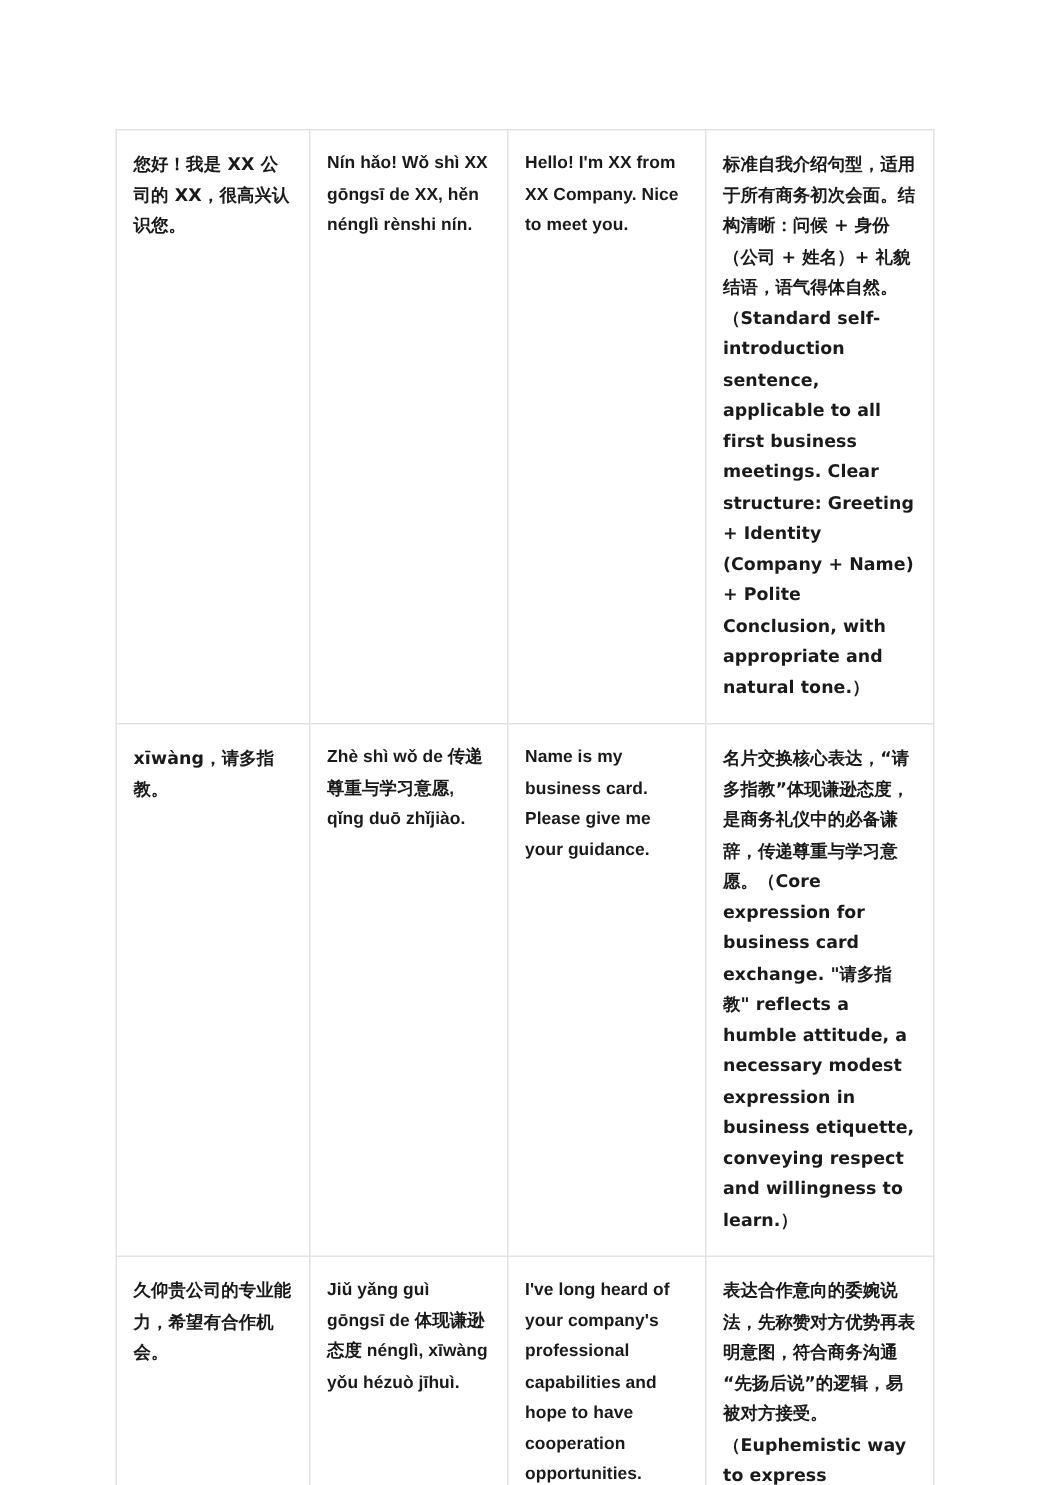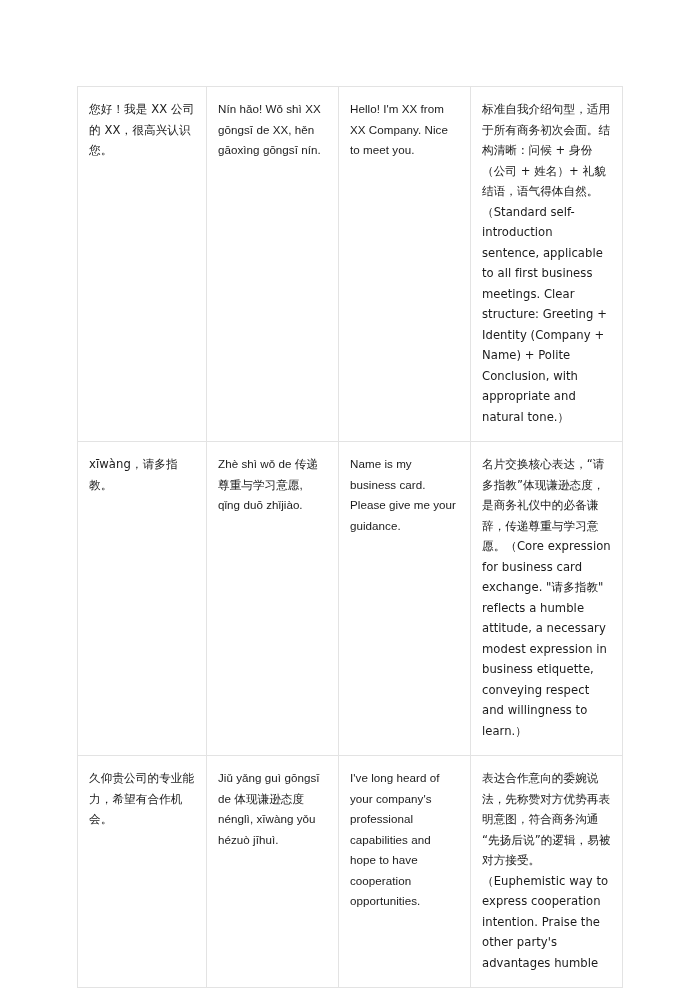--- a/index.html
+++ b/index.html
@@ -17,20 +17,21 @@
     position: relative;
   }
 
   .page {
     position: absolute;
     left: 0;
     top: 0;
     width: 689px;
     height: 990px;
     background: #ffffff;
+    font-weight: bold;
   }
 
   .phrase-table {
     position: absolute;
     left: 77px;
     top: 86px;
     width: 545px;
     border-collapse: collapse;
     table-layout: fixed;
     background: #ffffff;
@@ -96,21 +97,21 @@
       <col class="col-english">
       <col class="col-notes">
     </colgroup>
     <tbody data-name="table-body">
 
       <tr data-name="table-row">
         <td data-name="cell-hanzi">
           <p class="cell-text hanzi" data-name="hanzi-text">您好！我是 XX 公司的 XX，很高兴认识您。</p>
         </td>
         <td data-name="cell-pinyin">
-          <p class="cell-text pinyin" data-name="pinyin-text">Nín hǎo! Wǒ shì XX gōngsī de XX, hěn gāoxìng gōngsī nín.</p>
+          <p class="cell-text pinyin" data-name="pinyin-text">Nín hǎo! Wǒ shì XX gōngsī de XX, hěn nénglì rènshi nín.</p>
         </td>
         <td data-name="cell-english">
           <p class="cell-text english" data-name="english-text">Hello! I'm XX from XX Company. Nice to meet you.</p>
         </td>
         <td data-name="cell-notes">
           <p class="cell-text notes" data-name="notes-text">标准自我介绍句型，适用于所有商务初次会面。结构清晰：问候 + 身份（公司 + 姓名）+ 礼貌结语，语气得体自然。（Standard self-introduction sentence, applicable to all first business meetings. Clear structure: Greeting + Identity (Company + Name) + Polite Conclusion, with appropriate and natural tone.）</p>
         </td>
       </tr>
 
       <tr data-name="table-row">

